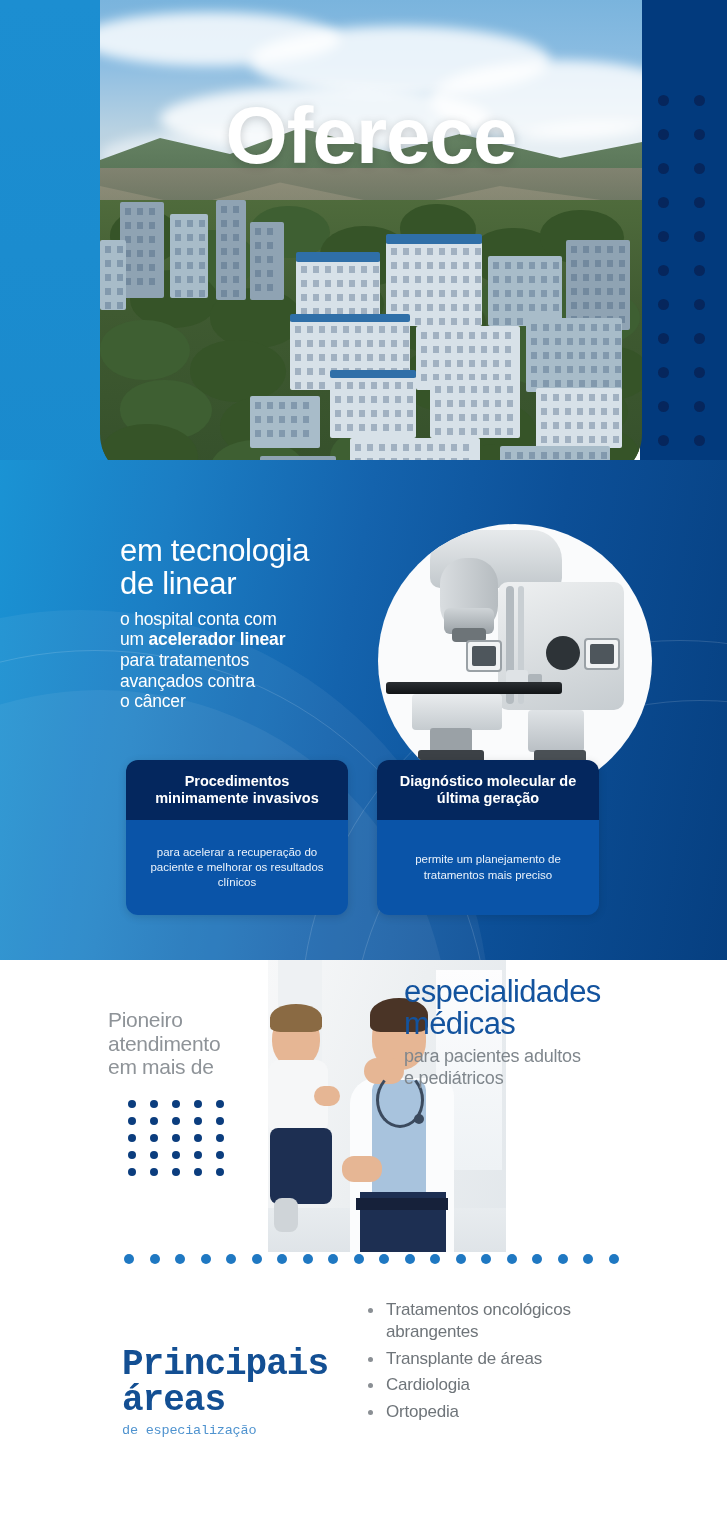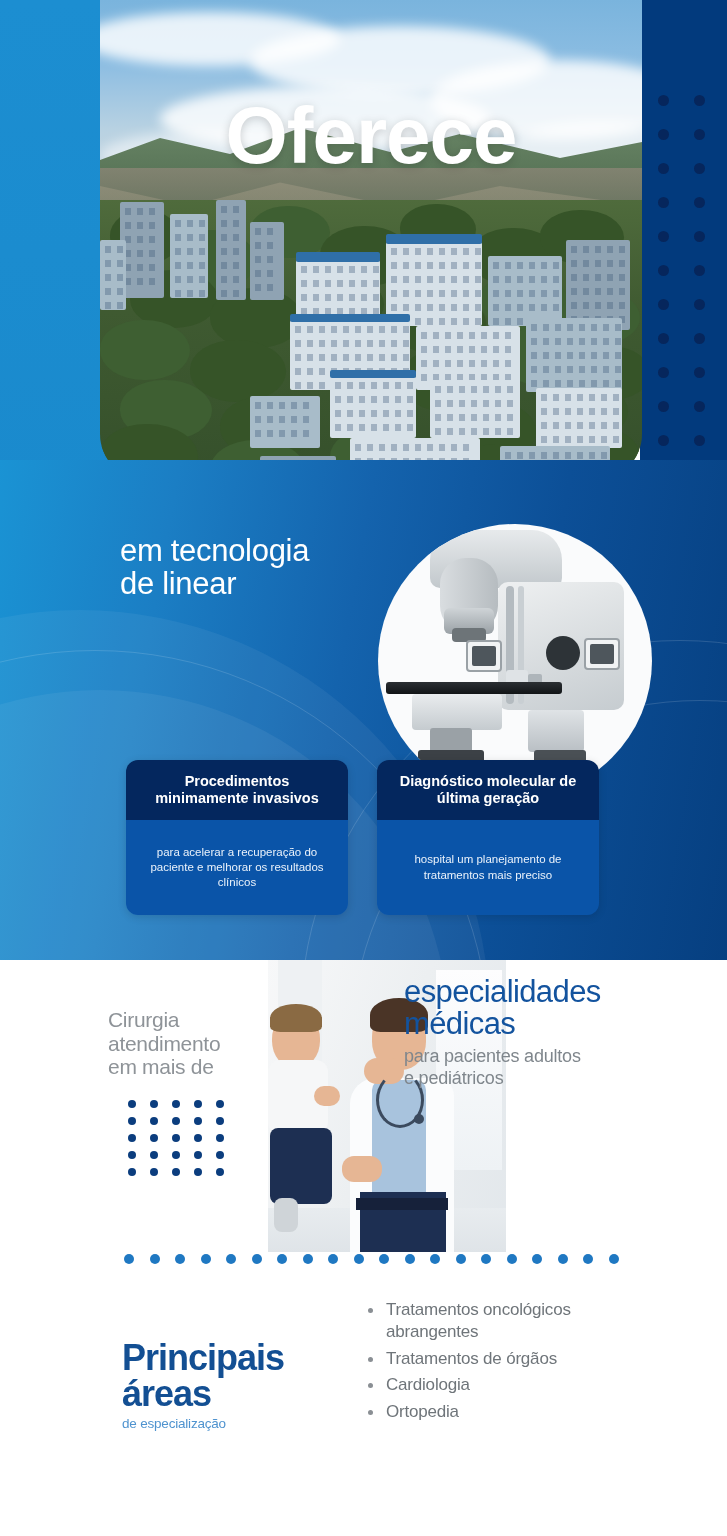--- a/index.html
+++ b/index.html
@@ -180,21 +180,21 @@
   }
   .spec-h{
     font-size:31px; line-height:1.02; color:#13539e; letter-spacing:-.6px; margin-top:4px;
   }
   .spec-p{
     font-size:18px; line-height:1.2; color:#7f868c; margin-top:7px; letter-spacing:-.2px;
   }
 
   
   .areas{ position:absolute; left:0; top:1285px; width:727px; height:251px; background:#fff; }
-  .areas-title{ position:absolute; left:122px; top:55px; width:240px; }
+  .areas-title{ position:absolute; left:122px; top:62px; width:240px;font-family:Liberation Mono, monospace; }
   .at1{
     font-size:36px; font-weight:bold; color:#134f93; line-height:1.0; letter-spacing:-1px;
   }
   .at2{ font-size:13.5px; color:#4f93cf; margin-top:4px; letter-spacing:-.2px; }
   .areas-list{ position:absolute; left:364px; top:14px; width:300px; }
   .areas-list li{
     list-style:none; position:relative; padding-left:22px;
     font-size:17px; line-height:1.3; color:#6f757a; margin-bottom:4.5px;
     letter-spacing:-.2px;
   }
@@ -832,31 +832,38 @@
         <div class="lc-part" style="left:150px; top:186px; width:56px; height:42px; background:linear-gradient(180deg,#dfe3e6,#b9bfc4); border-radius:4px;"></div>
         <div class="lc-part" style="left:156px; top:226px; width:52px; height:14px; background:#4a5055; border-radius:3px;"></div>
       </div>
     </div>
 
     <div class="tech-text">
       <div class="tech-h">
         <span>em tecnologia</span><br>
         <span>de linear</span>
       </div>
+      <div class="tech-p">
+        <span>o hospital conta com</span><br>
+        <span>um </span><b>acelerador linear</b><br>
+        <span>para tratamentos</span><br>
+        <span>avançados contra</span><br>
+        <span>o câncer</span>
+      </div>
     </div>
   </div>
 
   <div class="cards">
     <div class="card a">
       <div class="card-head">Procedimentos minimamente invasivos</div>
       <div class="card-body">para acelerar a recuperação do paciente e melhorar os resultados clínicos</div>
     </div>
     <div class="card b">
       <div class="card-head">Diagnóstico molecular de última geração</div>
-      <div class="card-body">hospital um planejamento de tratamentos mais preciso</div>
+      <div class="card-body">permite um planejamento de tratamentos mais preciso</div>
     </div>
   </div>
 
   <div class="spec">
     <div class="doc-photo">
       <div class="dp-wall"></div>
       <div class="dp-pillar"></div>
       <div class="dp-win"></div>
       <div class="dp-desk"></div>
 
@@ -873,21 +880,21 @@
       <div class="skin" style="left:4px; top:52px; width:48px; height:56px; border-radius:48%;"></div>
       <div class="hair" style="left:2px; top:44px; width:52px; height:28px; border-radius:50% 50% 20% 20%; background:#8a6a43;"></div>
       <div style="position:absolute; left:0px; top:100px; width:60px; height:74px; background:#f6f7f8; border-radius:12px;"></div>
       <div style="position:absolute; left:2px; top:168px; width:62px; height:76px; background:#1d2f52; border-radius:8px;"></div>
       <div class="skin" style="left:46px; top:126px; width:26px; height:20px; border-radius:10px;"></div>
       <div style="position:absolute; left:6px; top:238px; width:24px; height:34px; background:#cfd4d8; border-radius:8px;"></div>
       <div class="skin" style="left:74px; top:196px; width:40px; height:26px; border-radius:12px;"></div>
     </div>
 
     <div class="spec-left">
-      <span>Cirurgia</span><br>
+      <span>Pioneiro</span><br>
       <span>atendimento</span><br>
       <span>em mais de</span>
     </div>
 
     <div class="spec-right">
       <div class="spec-h">
         <span>especialidades</span><br>
         <span>médicas</span>
       </div>
       <div class="spec-p">
@@ -950,19 +957,19 @@
   <div class="areas">
     <div class="areas-title">
       <div class="at1">
         <span>Principais</span><br>
         <span>áreas</span>
       </div>
       <div class="at2">de especialização</div>
     </div>
     <ul class="areas-list" id="areasList">
         <li>Tratamentos oncológicos abrangentes</li>
-        <li>Tratamentos de órgãos</li>
+        <li>Transplante de áreas</li>
         <li>Cardiologia</li>
         <li>Ortopedia</li>
       </ul>
   </div>
 
 </div>
 
 </body></html>

